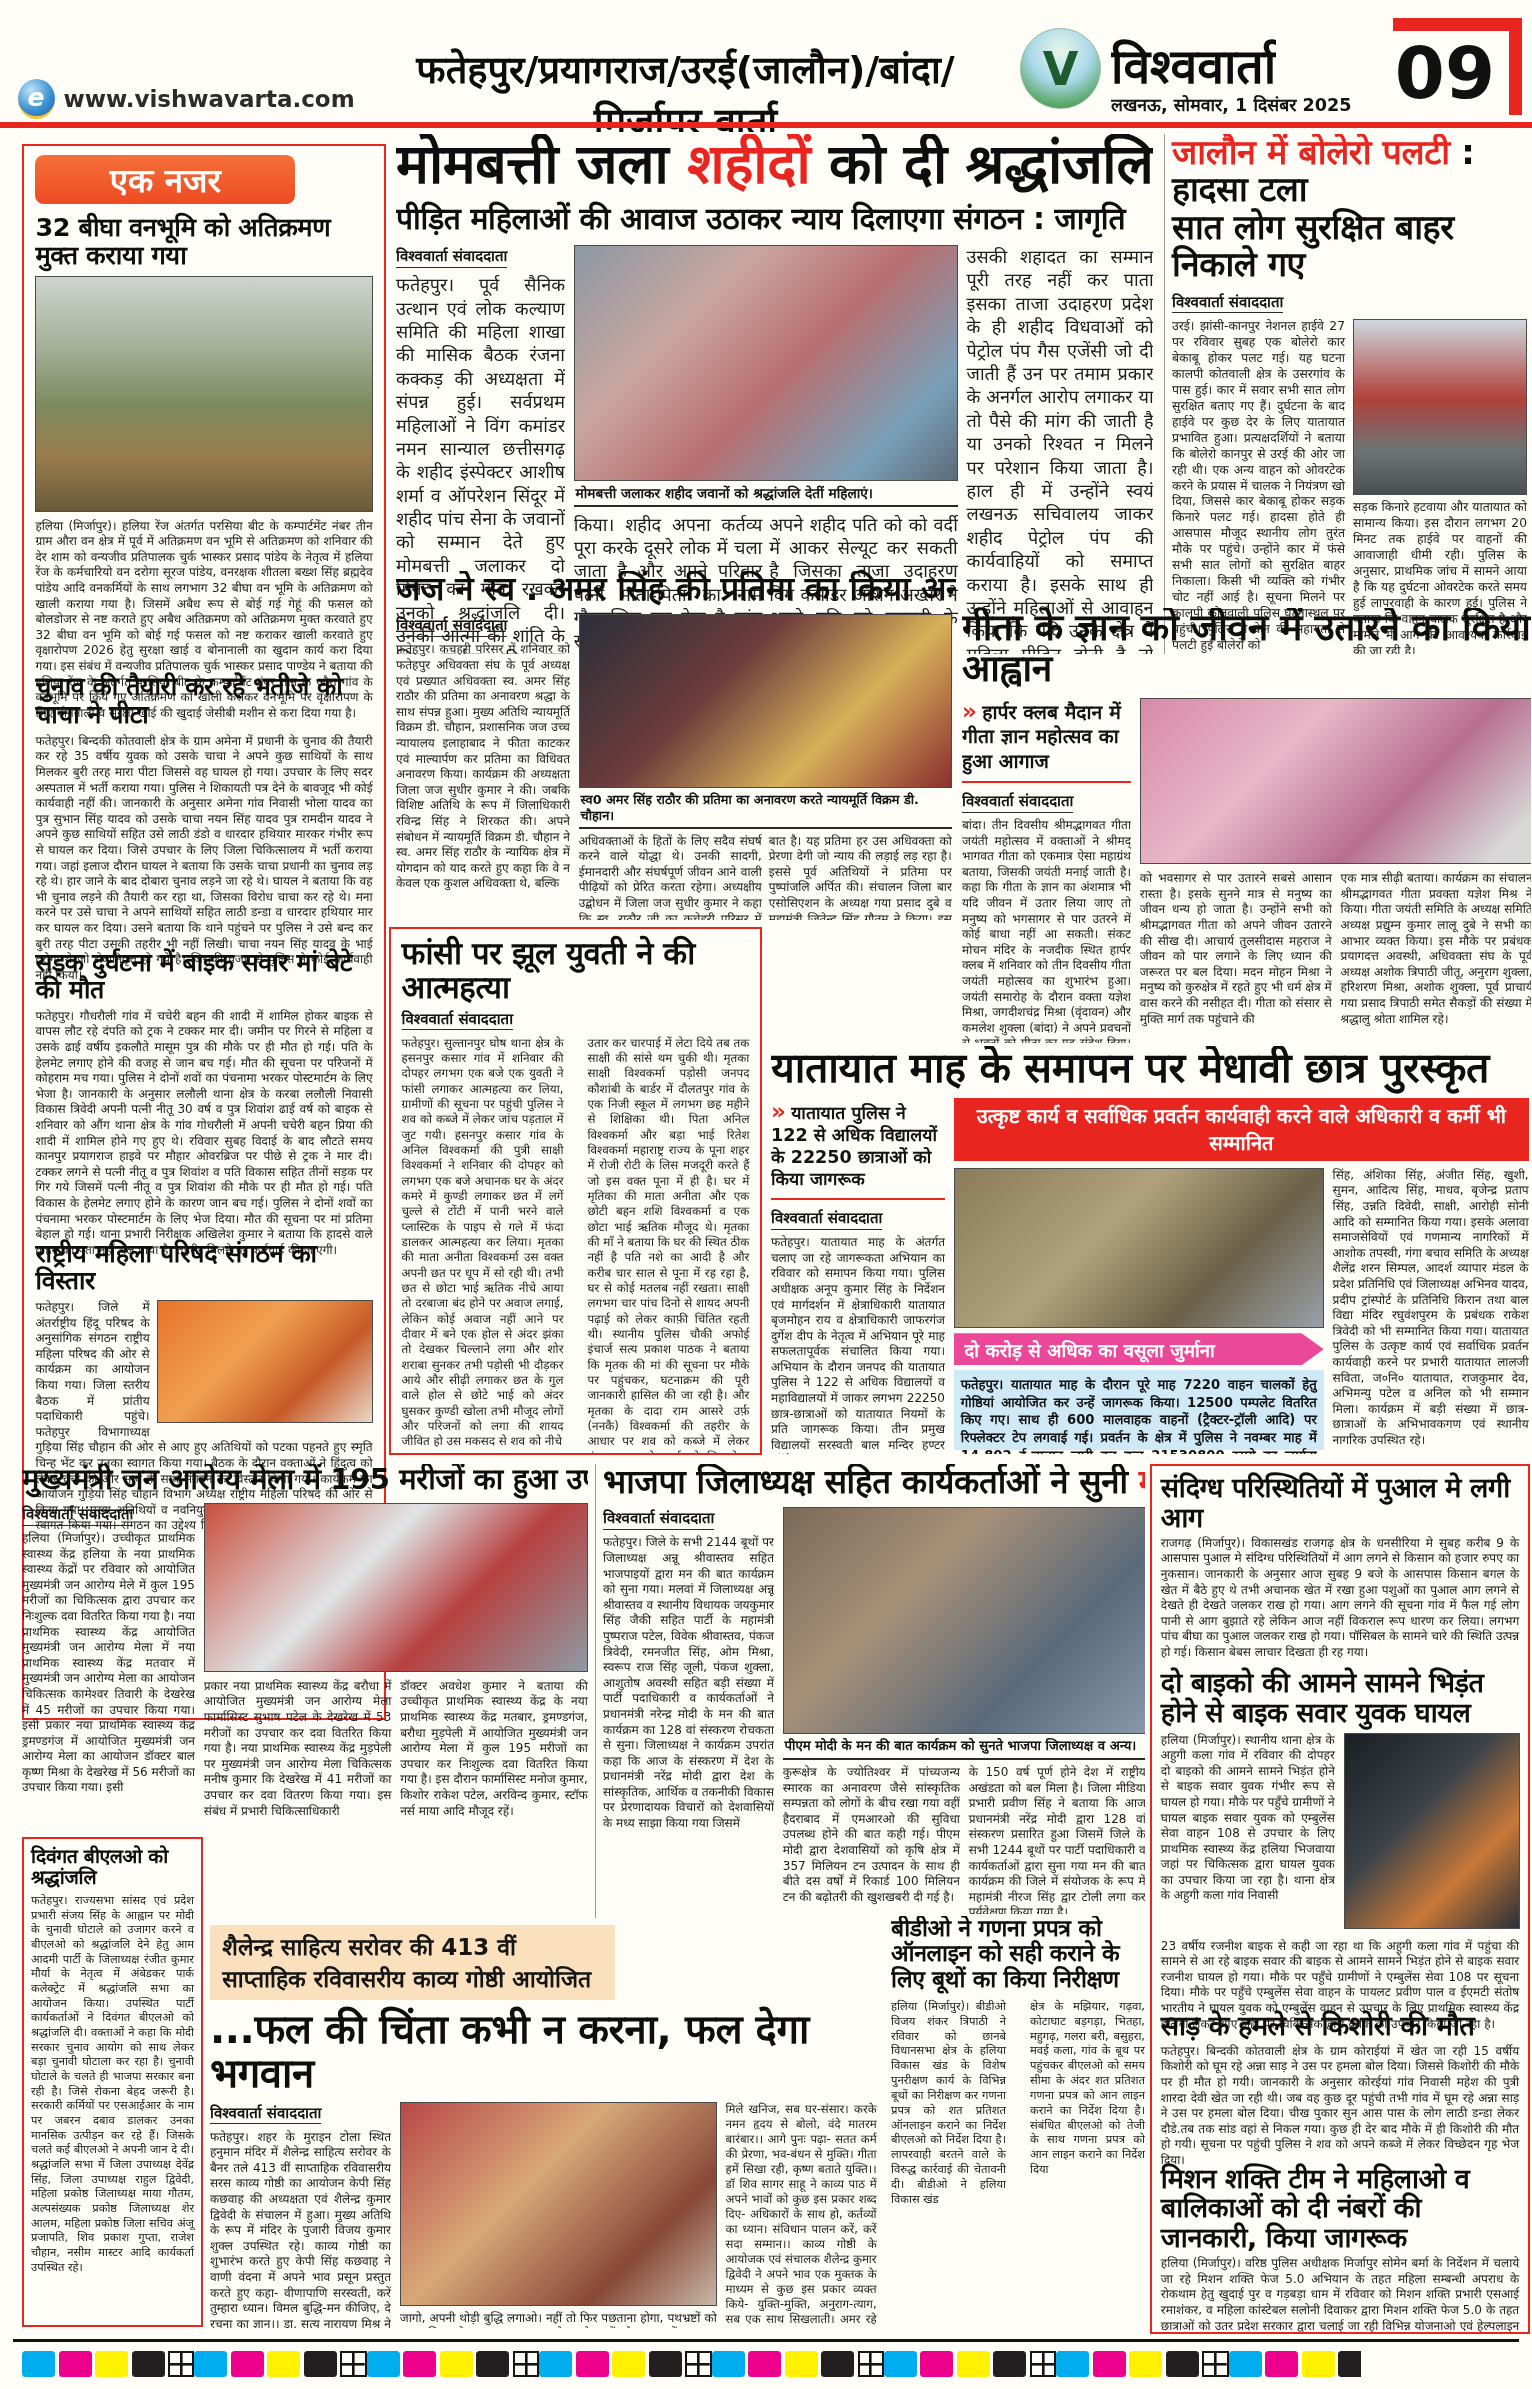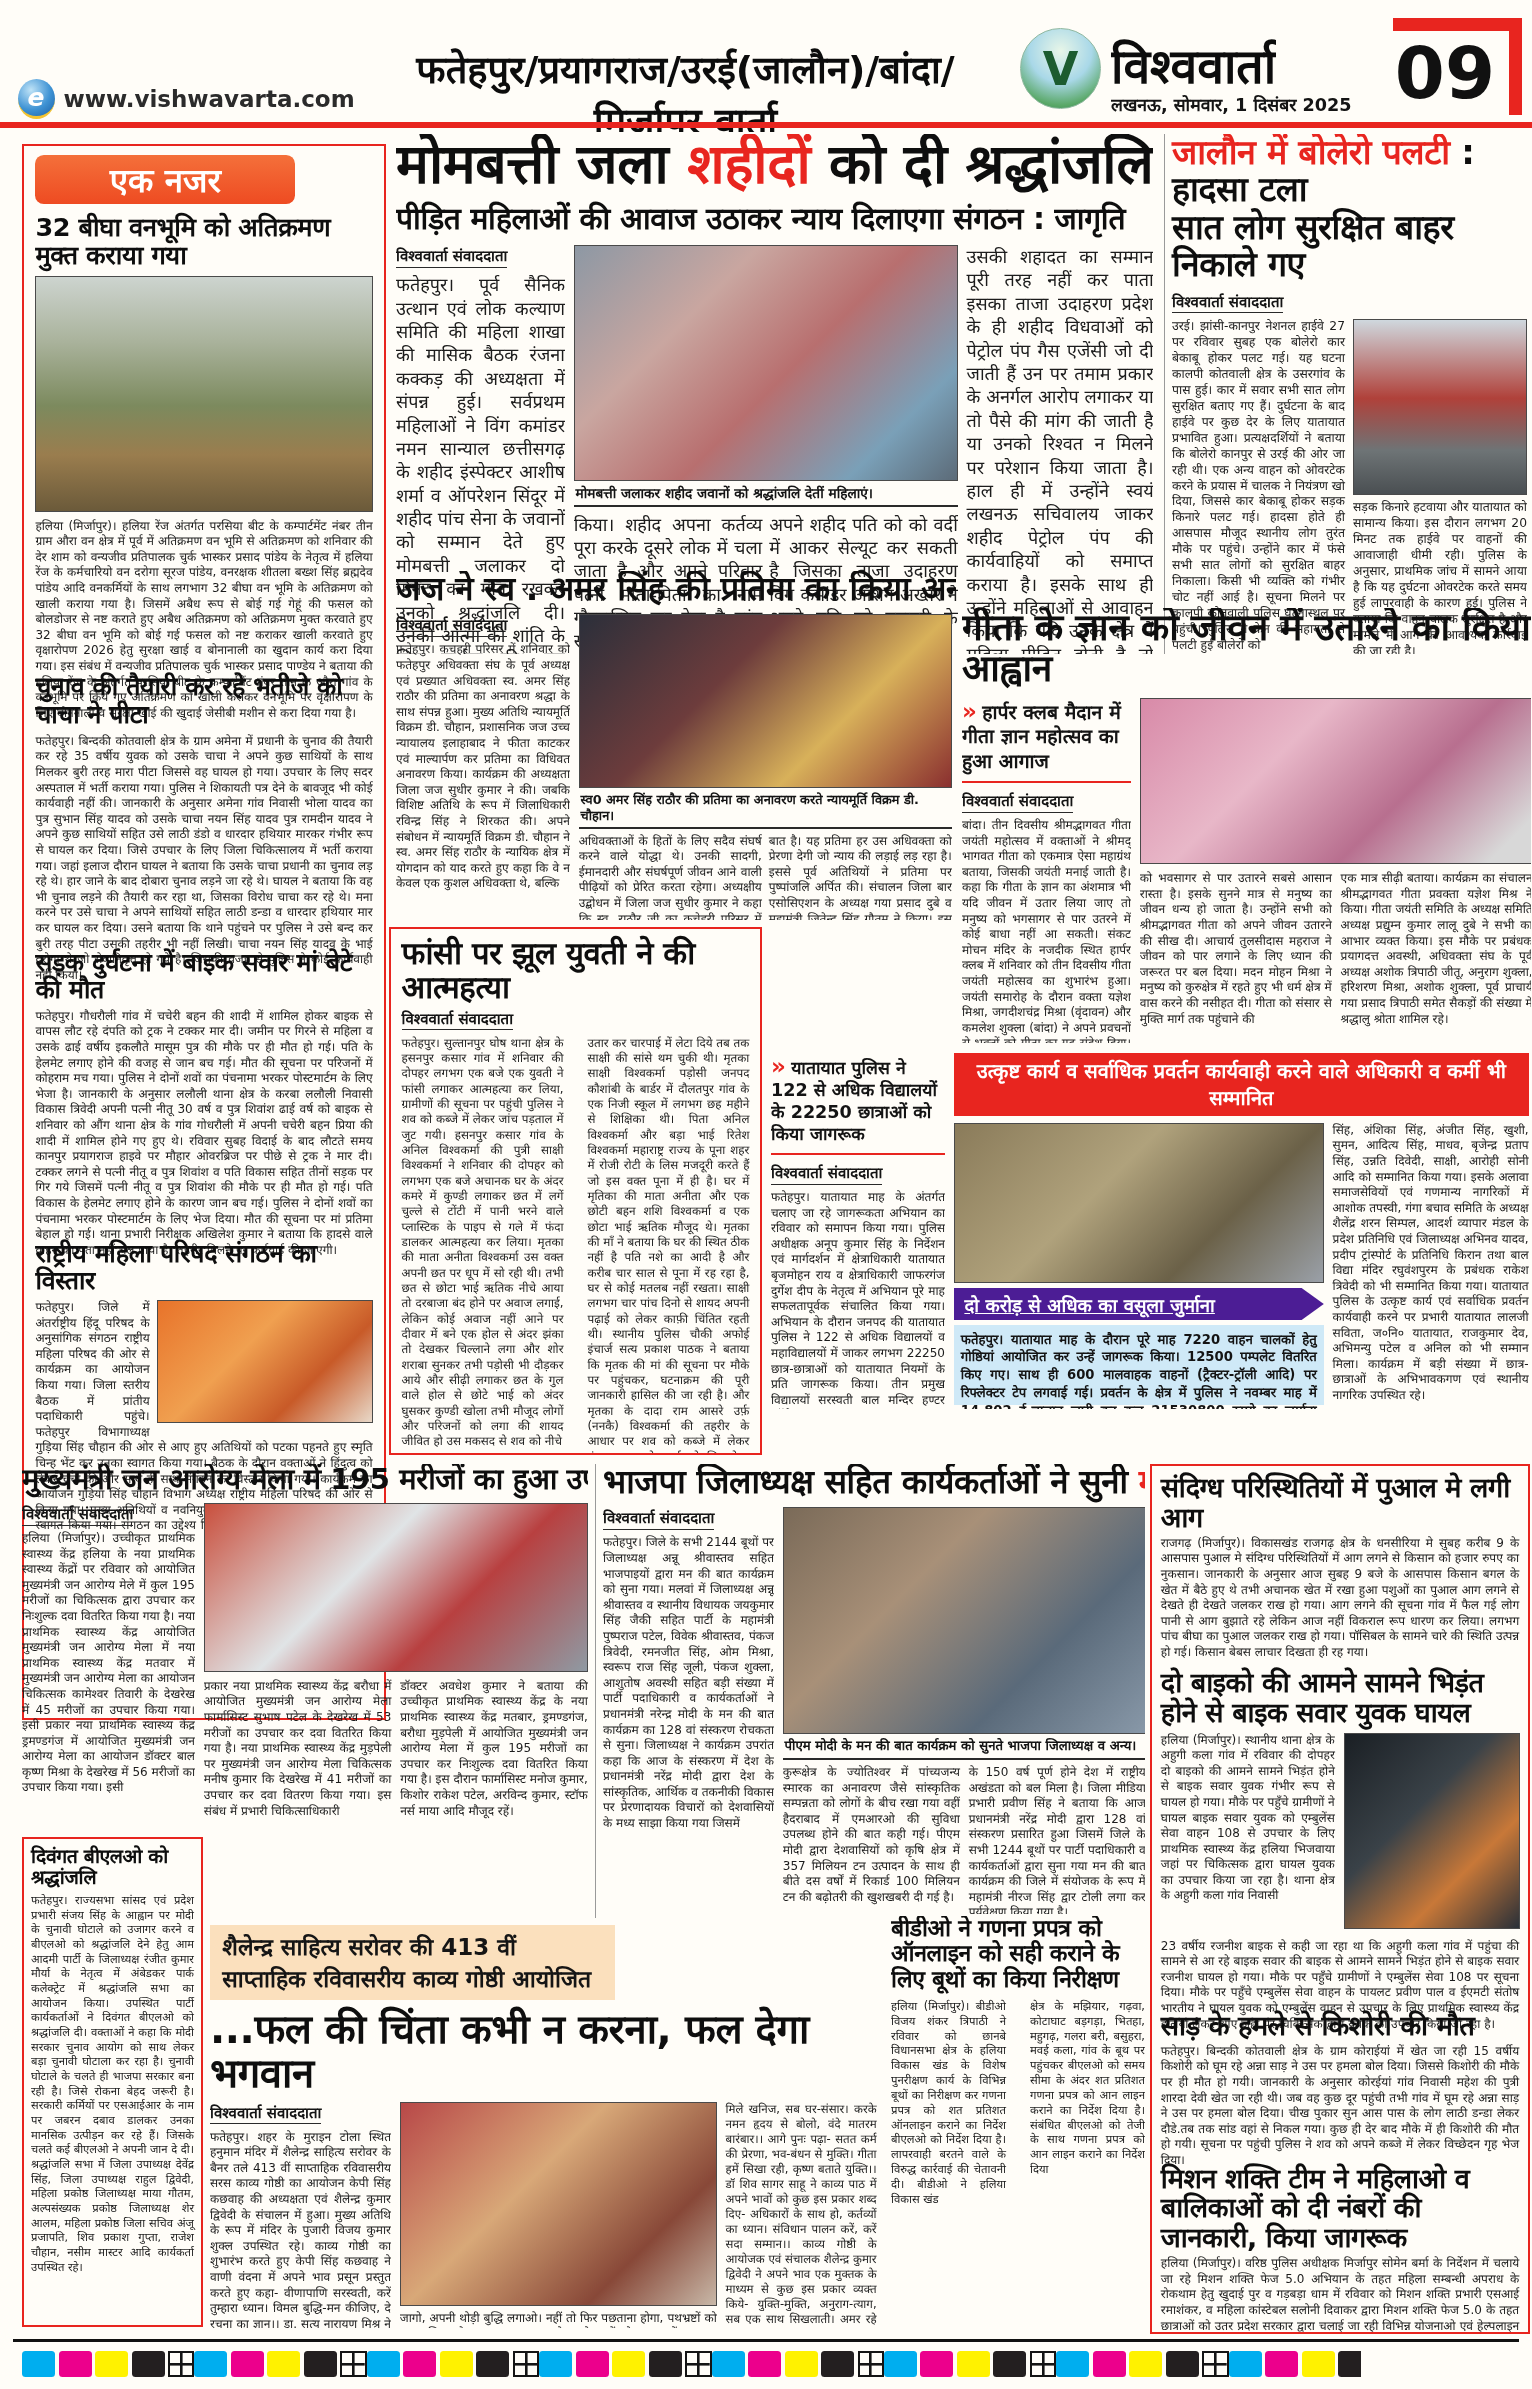--- a/index.html
+++ b/index.html
@@ -12,22 +12,22 @@
   .by{font-weight:700;font-size:15px;border-bottom:1.8px solid #2a2a2a;display:inline-block;
       padding-bottom:1.8px;margin-bottom:5.3px;}
   .ph{border:0.9px solid #4a4a4a;box-sizing:border-box;}
   .cap{font-weight:700;font-size:13.7px;line-height:1.25;padding:3.5px 1.8px;border-bottom:2.2px solid #2a2a2a;}
   .kick{font-weight:700;font-size:19.4px;line-height:1.25;}
   .kickwrap{border-bottom:2.6px solid #e8251f;padding-bottom:7px;margin-bottom:7px;}
   .chev{color:#e8251f;font-weight:800;font-size:23px;margin-right:5.3px;}
   .grid{display:grid;gap:8.8px;}
   .redbox{border:2.6px solid #e8251f;}
   .banner-red{background:#e8251f;color:#fff;font-weight:800;text-align:center;}
-  .ribbon{background:#4c1d95;color:#fff;font-weight:800;font-size:18.5px;padding:3.5px 10.6px;
-          clip-path:polygon(0 0,94% 0,100% 50%,94% 100%,0 100%);text-decoration:underline;}
+  .ribbon{background:#ec4899;color:#fff;font-weight:800;font-size:18.5px;padding:3.5px 10.6px;
+          clip-path:polygon(0 0,94% 0,100% 50%,94% 100%,0 100%);}
   .hl{background:#cfe9f7;font-size:13.2px;line-height:1.35;font-weight:600;padding:5.3px 7px;text-align:justify;}
   .peach{background:#fbe0bd;font-weight:800;font-size:23px;padding:5.3px 12.3px;color:#151515;}
   
   .masthead{font-weight:800;font-size:48px;color:#0c0c0c;}
   .regions{font-weight:800;font-size:38px;text-align:center;color:#0c0c0c;}
   .dateline{font-weight:700;font-size:17.6px;}
   .site{font-weight:800;font-size:23px;color:#2b2b2b;}
   .globe{width:37px;height:37px;border-radius:50%;display:flex;align-items:center;justify-content:center;
          background:radial-gradient(circle at 35% 30%,#bfe3f7,#3f93d4 55%,#1a5fa5);color:#fff;
          font-weight:800;font-size:25px;font-style:italic;border-bottom:3.5px solid #f4c431;}
@@ -178,20 +178,21 @@
         <div class="ph p-pandal" style="height:166px;margin-bottom:7px;"></div>
         <div class="grid" style="grid-template-columns:1fr 1fr;gap:8.8px;height:204px;">
           <div class="b" style="font-size:12px;">को भवसागर से पार उतारने सबसे आसान रास्ता है। इसके सुनने मात्र से मनुष्य का जीवन धन्य हो जाता है। उन्होंने सभी को श्रीमद्भागवत गीता को अपने जीवन उतारने की सीख दी। आचार्य तुलसीदास महराज ने जीवन को पार लगाने के लिए ध्यान की जरूरत पर बल दिया। मदन मोहन मिश्रा ने मनुष्य को कुरुक्षेत्र में रहते हुए भी धर्म क्षेत्र में वास करने की नसीहत दी। गीता को संसार से मुक्ति मार्ग तक पहुंचाने की</div>
           <div class="b" style="font-size:12px;">एक मात्र सीढ़ी बताया। कार्यक्रम का संचालन श्रीमद्भागवत गीता प्रवक्ता यज्ञेश मिश्र ने किया। गीता जयंती समिति के अध्यक्ष समिति अध्यक्ष प्रद्युम्न कुमार लालू दुबे ने सभी का आभार व्यक्त किया। इस मौके पर प्रबंधक प्रयागदत्त अवस्थी, अधिवक्ता संघ के पूर्व अध्यक्ष अशोक त्रिपाठी जीतू, अनुराग शुक्ला, हरिशरण मिश्रा, अशोक शुक्ला, पूर्व प्राचार्य गया प्रसाद त्रिपाठी समेत सैकड़ों की संख्या में श्रद्धालु श्रोता शामिल रहे।</div>
         </div>
       </div>
     </div>
   </div>
 
   <div class="abs" style="left:771px;top:1046px;width:760px;height:416px;">
+    <div class="h" style="font-size:41px;white-space:nowrap;">यातायात माह के समापन पर मेधावी छात्र पुरस्कृत</div>
     <div class="grid" style="grid-template-columns:174px 575px;margin-top:7px;height:356px;">
       <div style="overflow:hidden;">
         <div class="kickwrap">
           <span class="chev">»</span><span class="kick" style="font-size:17.6px;">यातायात पुलिस ने 122 से अधिक विद्यालयों के 22250 छात्राओं को किया जागरूक</span>
         </div>
         <span class="by">विश्ववार्ता संवाददाता</span>
         <div class="b" style="font-size:12px;">फतेहपुर। यातायात माह के अंतर्गत चलाए जा रहे जागरूकता अभियान का रविवार को समापन किया गया। पुलिस अधीक्षक अनूप कुमार सिंह के निर्देशन एवं मार्गदर्शन में क्षेत्राधिकारी यातायात बृजमोहन राय व क्षेत्राधिकारी जाफरगंज दुर्गेश दीप के नेतृत्व में अभियान पूरे माह सफलतापूर्वक संचालित किया गया। अभियान के दौरान जनपद की यातायात पुलिस ने 122 से अधिक विद्यालयों व महाविद्यालयों में जाकर लगभग 22250 छात्र-छात्राओं को यातायात नियमों के प्रति जागरूक किया। तीन प्रमुख विद्यालयों सरस्वती बाल मन्दिर हण्टर कॉलेज रघुवंशपुरम, लाल</div>
       </div>
       <div style="overflow:hidden;">
         <div class="banner-red" style="font-size:20px;padding:4.4px 5.3px;margin-bottom:7px;">उत्कृष्ट कार्य व सर्वाधिक प्रवर्तन कार्यवाही करने वाले अधिकारी व कर्मी भी सम्मानित</div>

